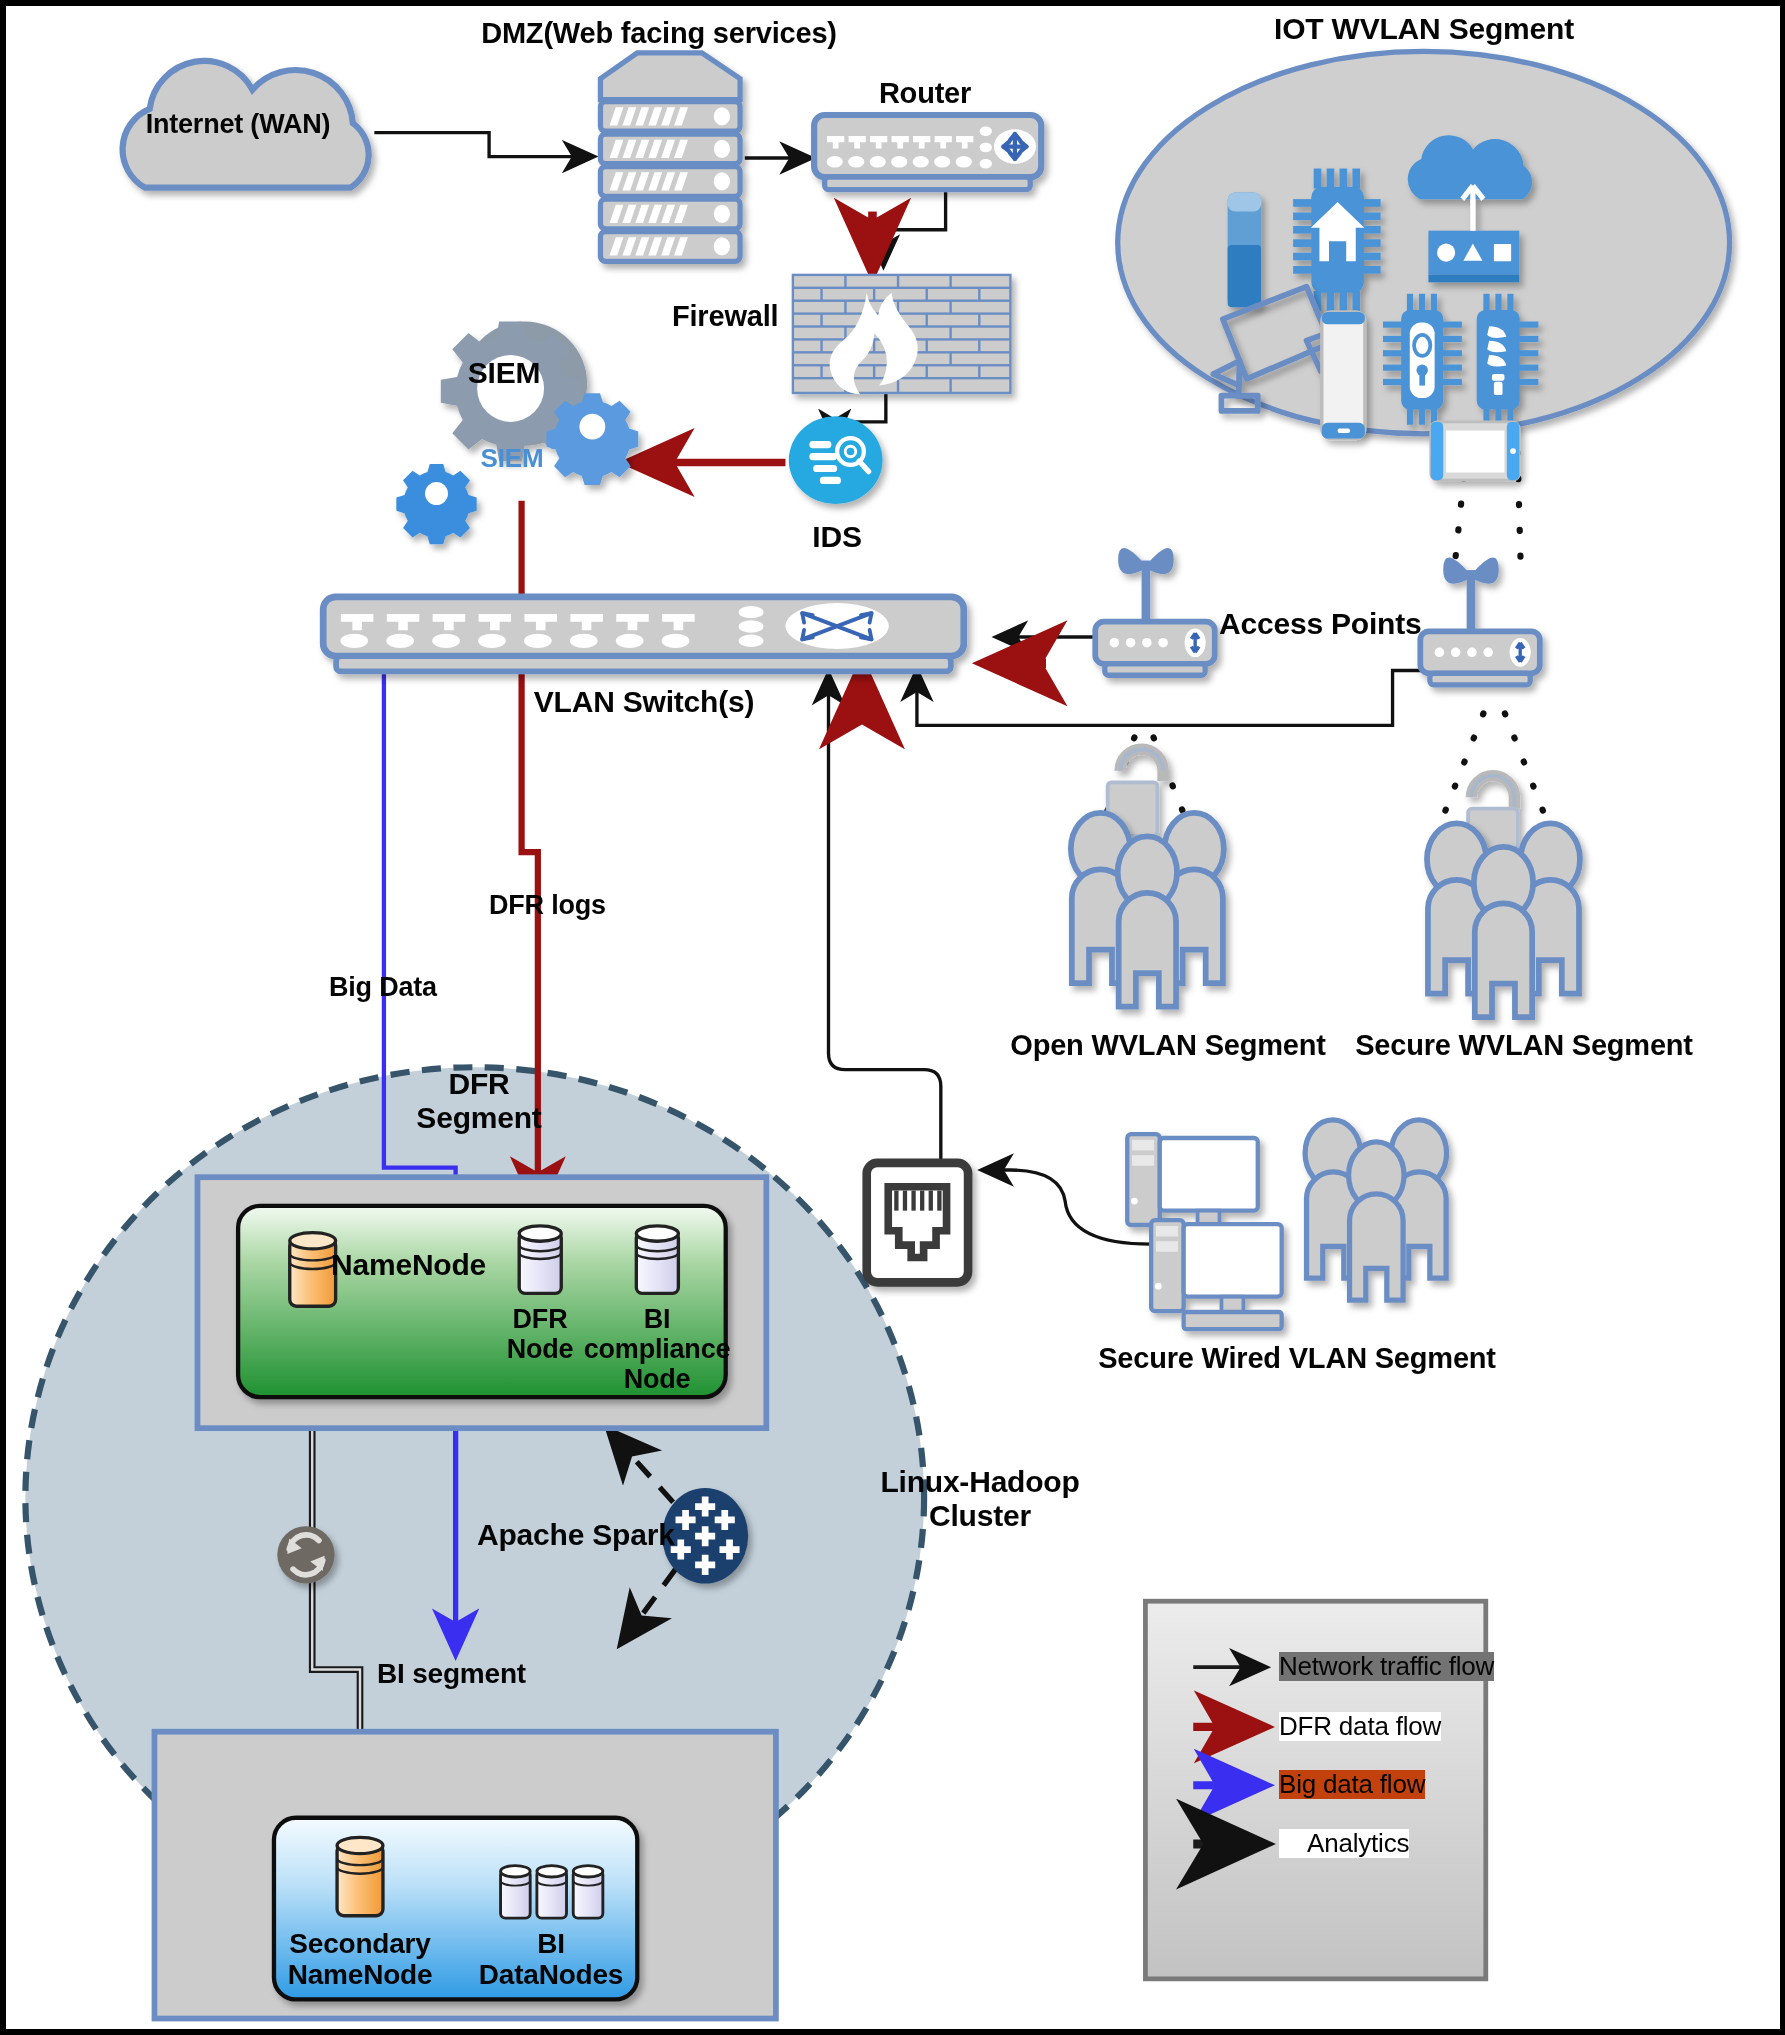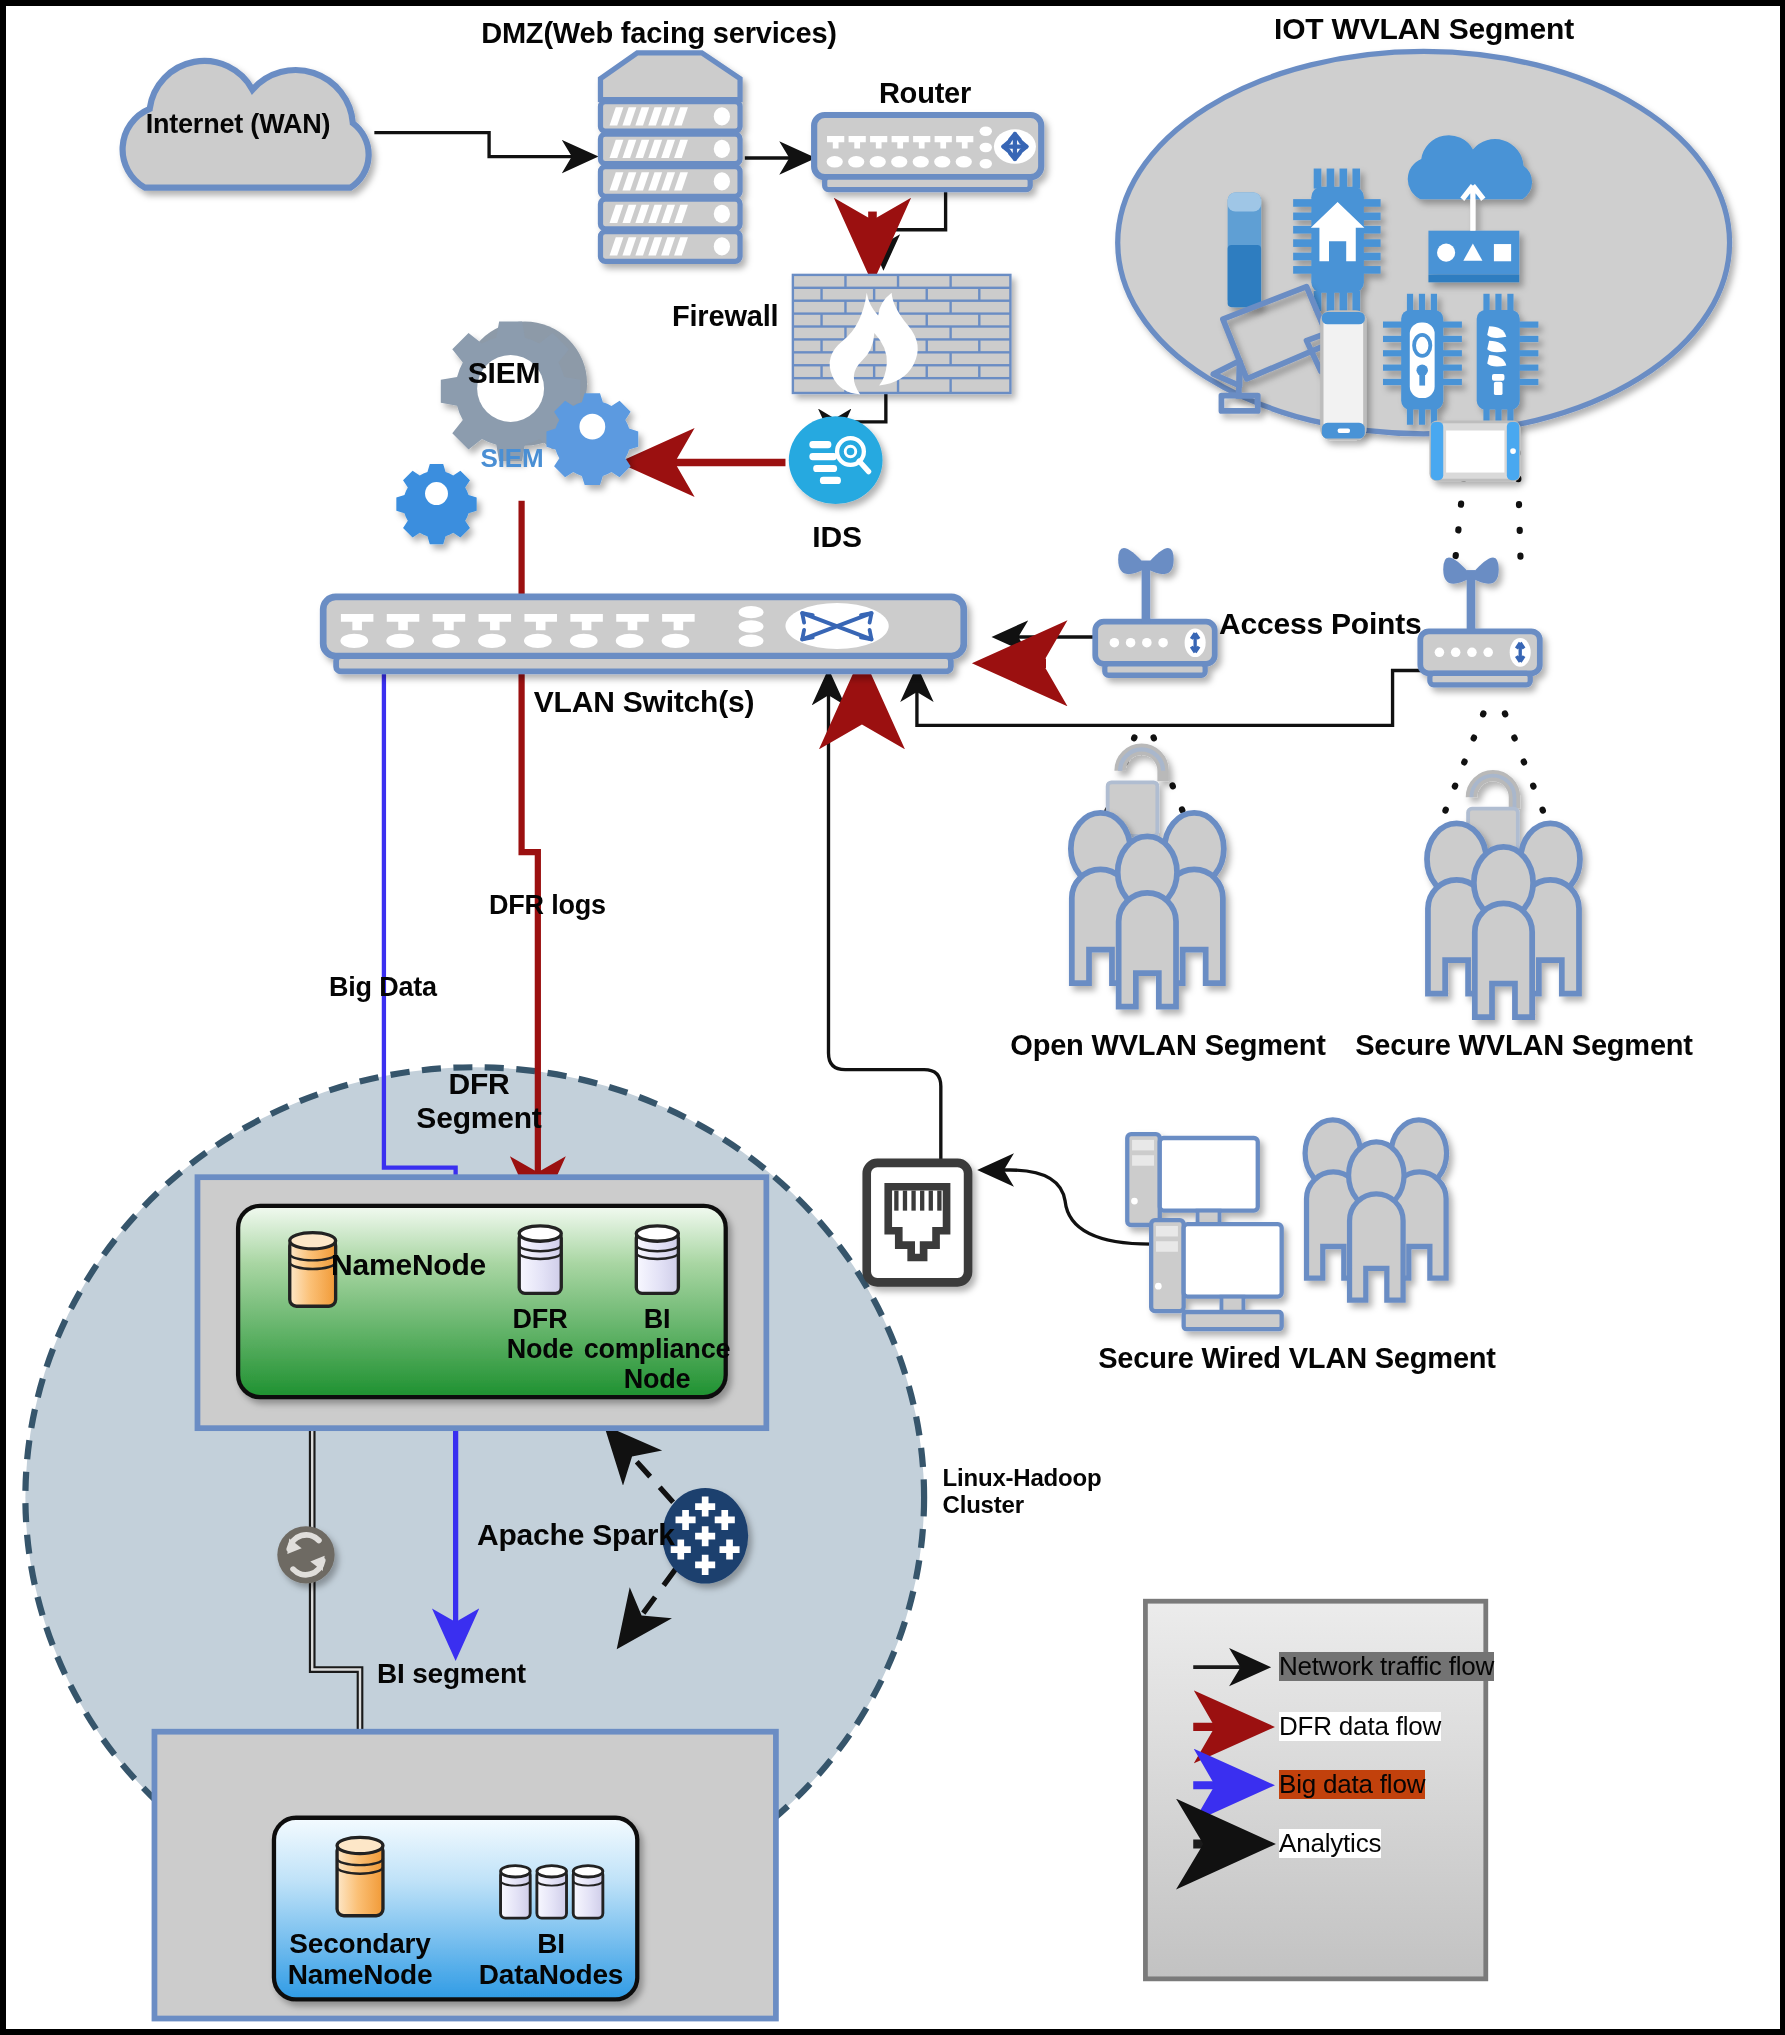--- a/index.html
+++ b/index.html
@@ -682,28 +682,28 @@
 
   <div class="lbl ctr" style="left:534px;top:1298px;font-size:27px;text-align:center;">DFR
 Node</div>
 
   <div class="lbl ctr" style="left:651px;top:1298px;font-size:27px;text-align:center;">BI
 compliance
 Node</div>
 
   <div class="lbl" style="left:471px;top:1512px;font-size:30px;">Apache Spark</div>
 
-  <div class="lbl ctr" style="left:1016px;top:1459px;font-size:24px;text-align:left;">Linux-Hadoop
+  <div class="lbl ctr" style="left:974px;top:1459px;font-size:30px;text-align:center;">Linux-Hadoop
 Cluster</div>
 
   <div class="lbl ctr" style="left:354px;top:1922px;font-size:28px;text-align:center;">Secondary
 NameNode</div>
 
   <div class="lbl ctr" style="left:545px;top:1922px;font-size:28px;text-align:center;">BI
 DataNodes</div>
 
   <div class="lbl" style="left:1273px;top:1646px;font-size:26px;font-weight:normal;background:#737373;">Network traffic flow</div>
   <div class="lbl" style="left:1273px;top:1706px;font-size:26px;font-weight:normal;background:#fff;">DFR data flow</div>
   <div class="lbl" style="left:1273px;top:1764px;font-size:26px;font-weight:normal;background:#c2410c;">Big data flow</div>
-  <div class="lbl" style="left:1273px;top:1823px;font-size:26px;font-weight:normal;background:#fff;">Analytics</div>
+  <div class="lbl" style="left:1273px;top:1823px;font-size:26px;font-weight:normal;background:#fff;padding-left:28px;">Analytics</div>
 
 </div>
 
 
 </body></html>

